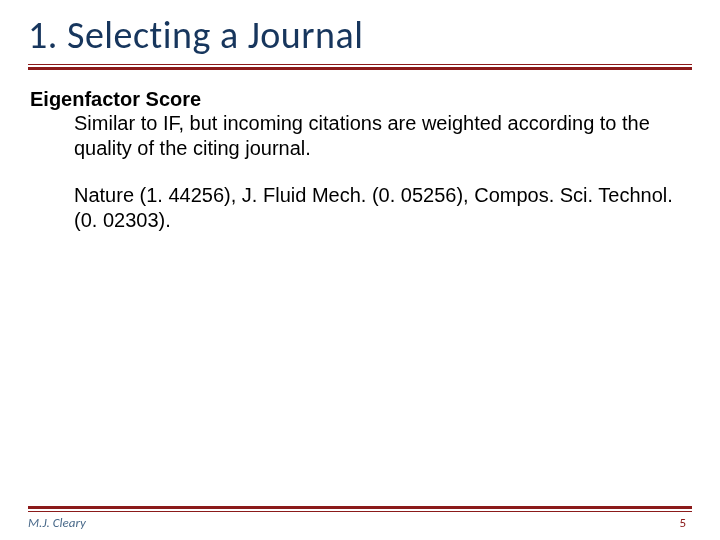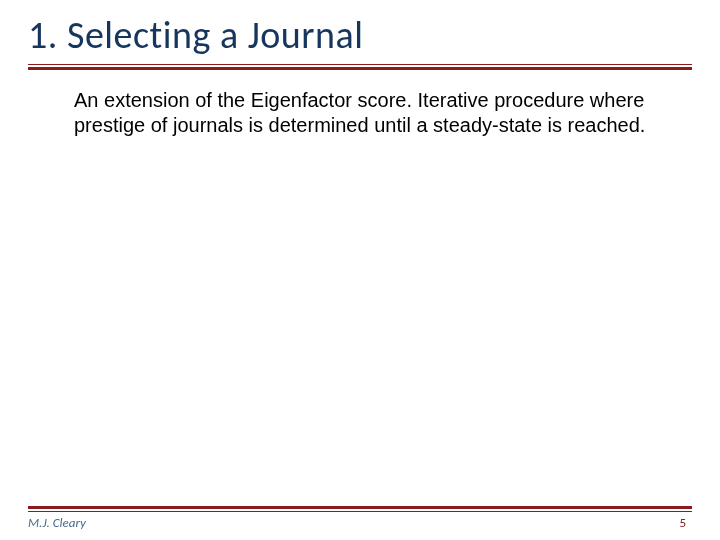--- a/index.html
+++ b/index.html
@@ -28,23 +28,27 @@
 <div class="slide">
   <div class="title-block">
     <div class="title-text">1. Selecting a Journal</div>
     <div class="title-rule">
       <div class="thin"></div>
       <div class="thick"></div>
     </div>
   </div>
 
   <div class="body">
+    <div class="section">
+      <div class="section-head">Eigenfactor Score</div>
+      <div class="section-desc">Similar to IF, but incoming citations are weighted according to the quality of the citing journal.</div>
+      <div class="section-data">Nature (1. 44256), J. Fluid Mech. (0. 05256), Compos. Sci. Technol. (0. 02303).</div>
+    </div>
 
     <div class="section">
-      <div class="section-desc">An extension of the Eigenfactor score. Iterative procedure where prestige of journals is determined until a steady-state is reached.</div>
     </div>
   </div>
 
   <div class="footer">
     <div class="footer-rule">
       <div class="thick"></div>
       <div class="thin"></div>
     </div>
     <div class="footer-row">
       <div class="footer-author">M.J. Cleary</div>

